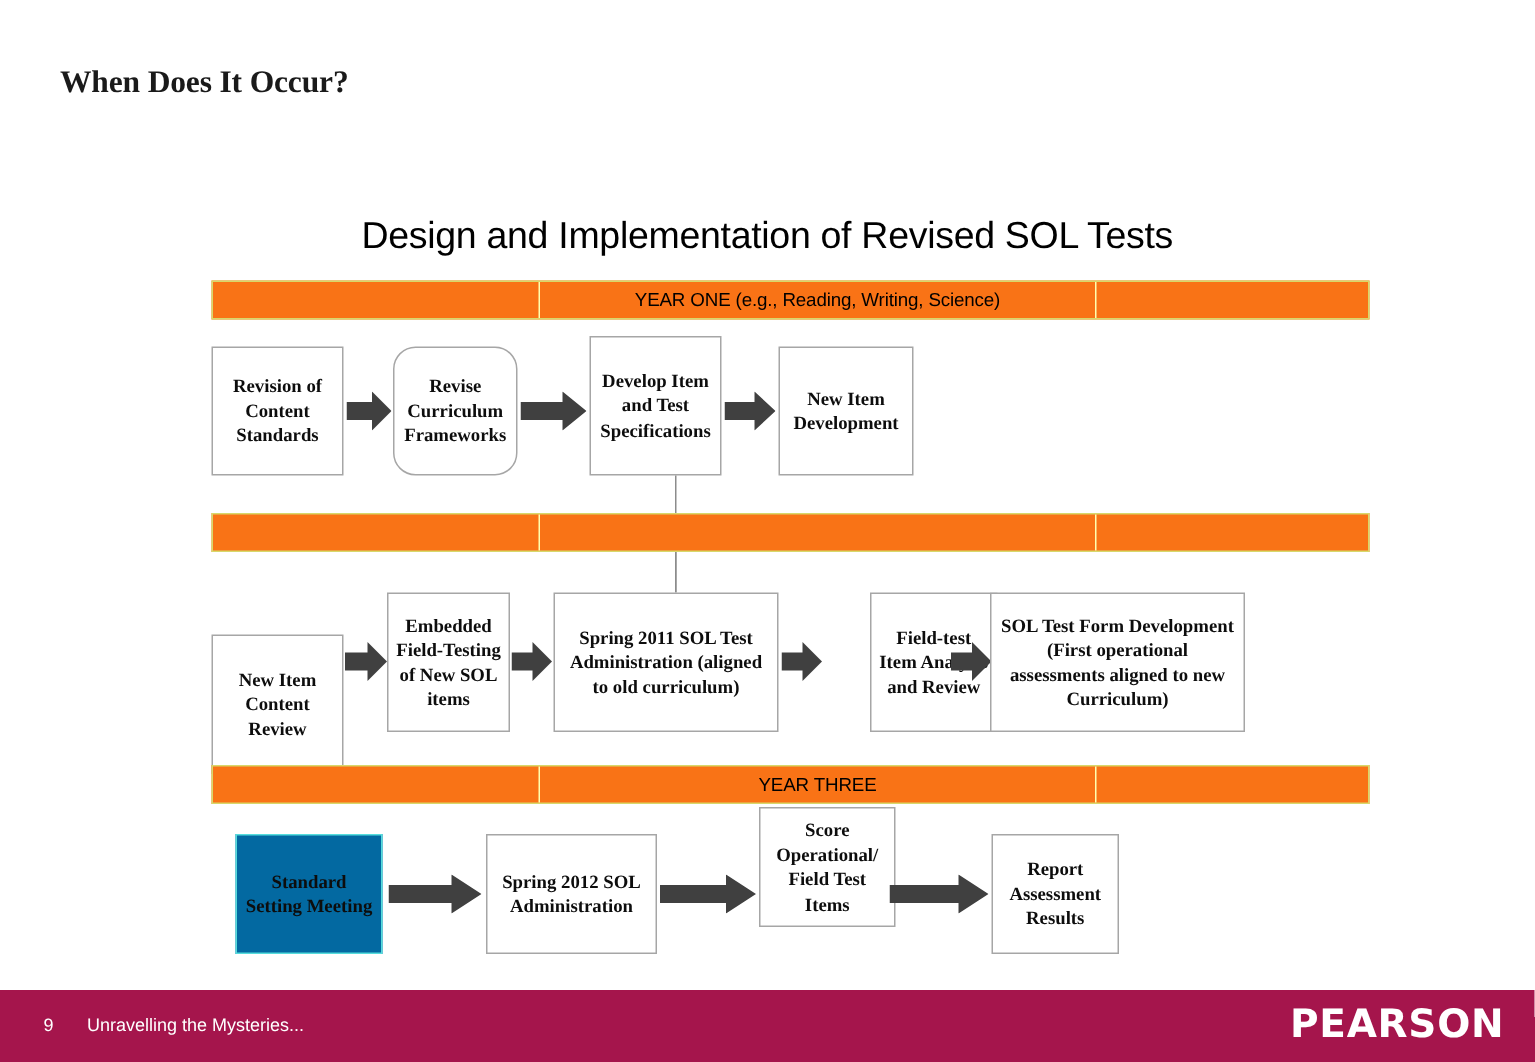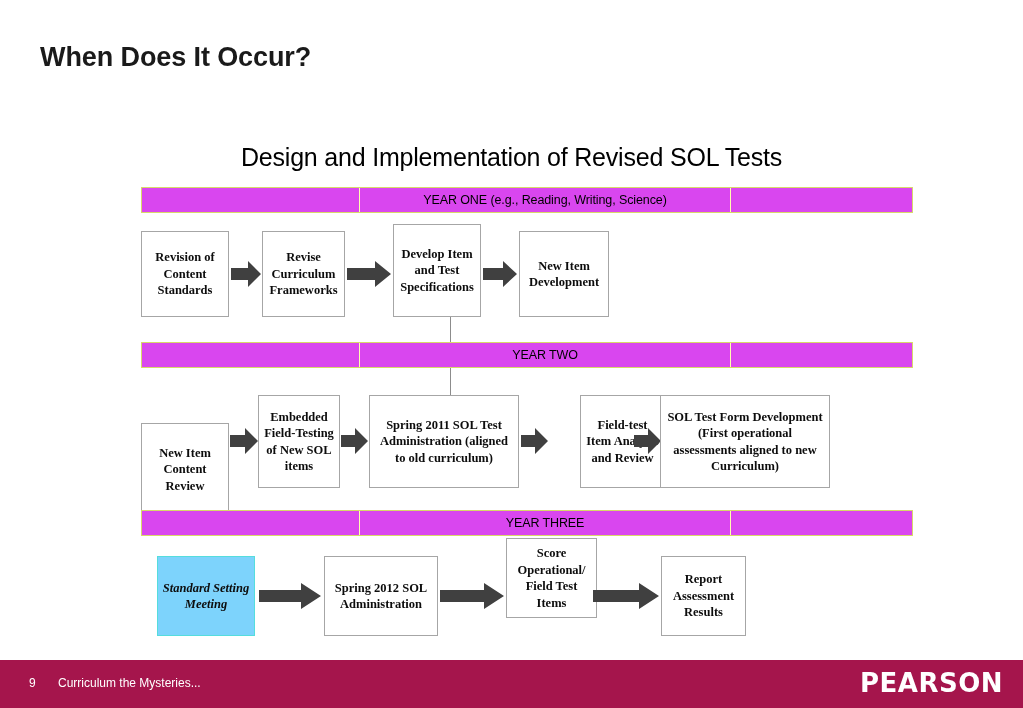--- a/index.html
+++ b/index.html
@@ -26,22 +26,22 @@
     font-family: "DejaVu Sans", sans-serif;
     font-size: 31px;
     font-weight: bold;
     color: #a5104f;
     letter-spacing: -0.2px;
     line-height: 1.08;
     margin: 0;
     white-space: nowrap;
   }
   .slide-subtitle {
-    font-family: Liberation Sans, sans-serif;
-    font-size: 27px;
+    font-family: Liberation Serif, serif;
+    font-size: 21px;
     font-weight: bold;
     color: #1a1a1a;
     letter-spacing: -0.1px;
     line-height: 1.15;
     margin: 4px 0 0 0;
     white-space: nowrap;
   }
 
   
   .diagram {
@@ -63,21 +63,21 @@
     color: #000000;
     letter-spacing: -0.2px;
   }
 
   
   .year-bar {
     position: absolute;
     left: 141px;
     width: 772px;
     height: 26px;
-    background: #d946ef;
+    background: #f97316;
     border: 1px solid #d8d86a;
     box-sizing: border-box;
   }
   .year-bar .seg-div {
     position: absolute;
     top: 0;
     bottom: 0;
     width: 1px;
     background: #ffffb0;
   }
@@ -113,23 +113,22 @@
     justify-content: center;
     text-align: center;
     font-family: "Liberation Serif", serif;
     font-weight: bold;
     font-size: 12.5px;
     line-height: 1.32;
     color: #0d0d0d;
     padding: 2px 4px;
   }
   .pbox.highlight {
-    background: #7dd3fc;
+    background: #0369a1;
     border-color: #55dddd;
-    font-style: italic;
   }
   .pbox span { display: block; width: 100%; }
 
   
   .arrow {
     position: absolute;
     height: 26px;
   }
   .arrow svg { display: block; width: 100%; height: 100%; }
 
@@ -196,21 +195,21 @@
   <div class="pbox" style="left:141px; top:101px; width:88px; height:86px;">
     <span>Revision of Content Standards</span>
   </div>
 
   <div class="arrow" style="left:231px; top:131px; width:30px;">
     <svg viewBox="0 0 30 26" preserveAspectRatio="none">
         <polygon points="0,7 17,7 17,0 30,13 17,26 17,19 0,19" fill="#404040"></polygon>
       </svg>
   </div>
 
-  <div class="pbox" style="left:262px; top:101px; width:83px; height:86px;">
+  <div class="pbox" style="left:262px; top:101px; width:83px; height:86px;border-radius:15px;">
     <span>Revise Curriculum Frameworks</span>
   </div>
 
   <div class="arrow" style="left:347px; top:131px; width:44px;">
     <svg viewBox="0 0 44 26" preserveAspectRatio="none">
         <polygon points="0,7 28,7 28,0 44,13 28,26 28,19 0,19" fill="#404040"></polygon>
       </svg>
   </div>
 
   <div class="pbox" style="left:393px; top:94px; width:88px; height:93px;">
@@ -226,21 +225,20 @@
   <div class="pbox" style="left:519px; top:101px; width:90px; height:86px;">
     <span>New Item Development</span>
   </div>
 
   <div class="connector" style="left:450px; top:187px; height:98px;"></div>
   <div class="connector" style="left:450px; top:238px; height:50px;"></div>
 
   <div class="year-bar" id="year-two">
     <div class="seg-div d1"></div>
     <div class="seg-div d2"></div>
-    <div class="year-label">YEAR TWO</div>
   </div>
 
   <div class="pbox" style="left:141px; top:265px; width:88px; height:93px;margin-top:28px;">
     <span>New Item Content Review</span>
   </div>
 
   <div class="arrow" style="left:230px; top:298px; width:28px;">
     <svg viewBox="0 0 28 26" preserveAspectRatio="none">
         <polygon points="0,7 15,7 15,0 28,13 15,26 15,19 0,19" fill="#404040"></polygon>
       </svg>
@@ -317,15 +315,15 @@
   </div>
 
   <div class="pbox" style="left:661px; top:426px; width:85px; height:80px;">
     <span>Report Assessment Results</span>
   </div>
 
 </div>
 
 <div class="footer">
   <div class="footer-page">9</div>
-  <div class="footer-note">Curriculum the Mysteries...</div>
+  <div class="footer-note">Unravelling the Mysteries...</div>
   <div class="footer-logo">PEARSON</div>
 </div>
 
 </body></html>

